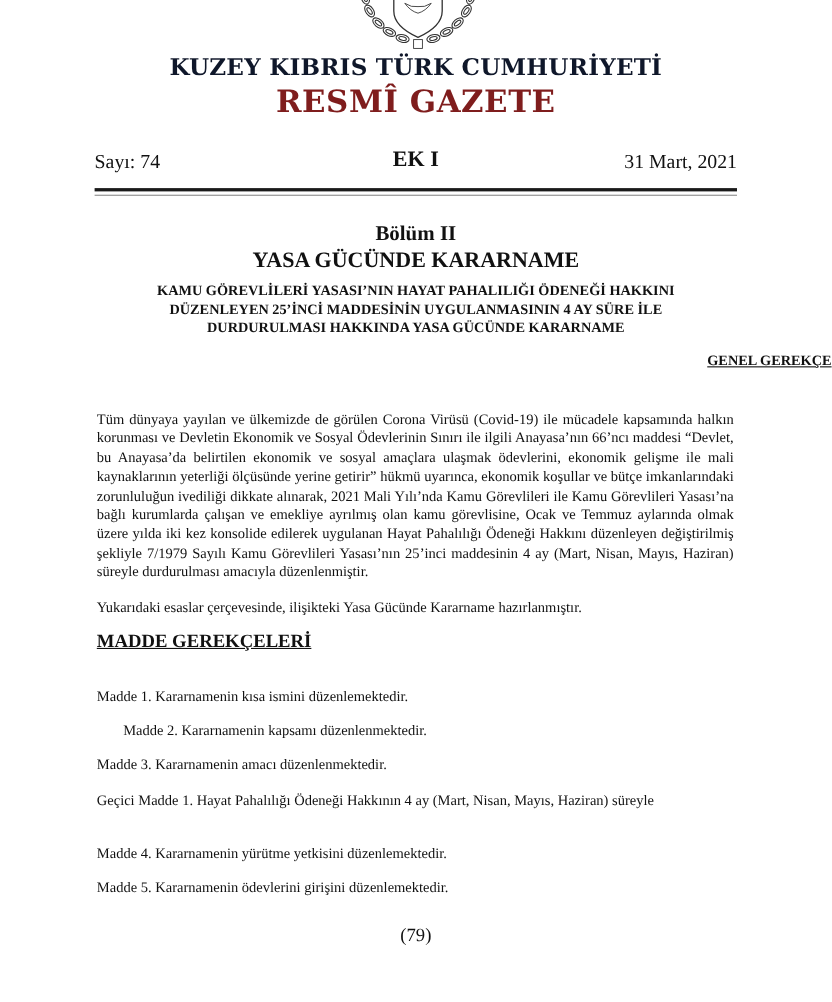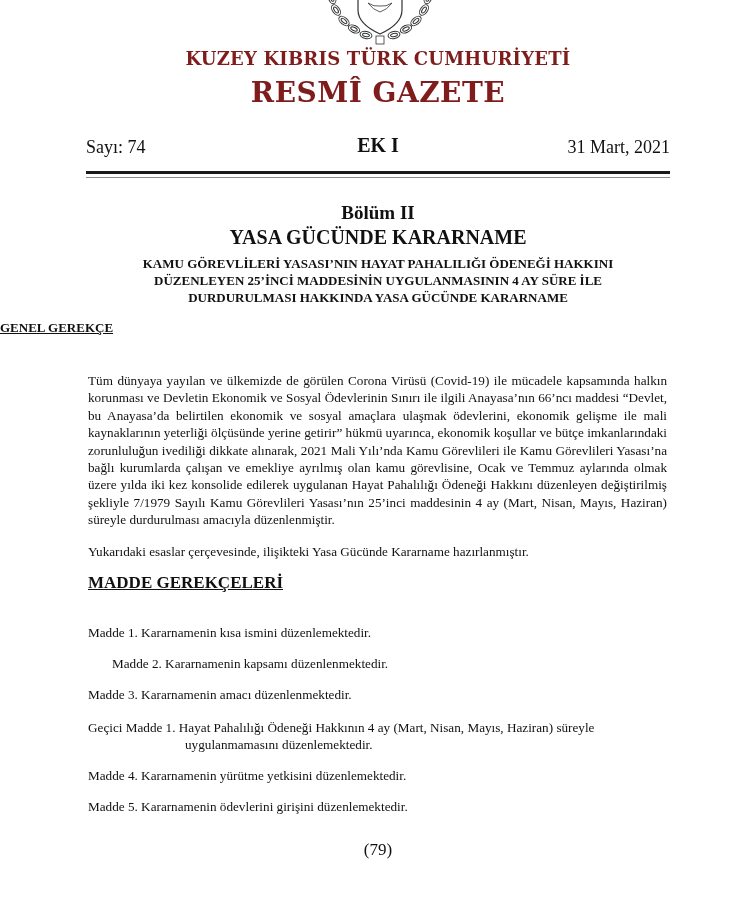--- a/index.html
+++ b/index.html
@@ -23,23 +23,23 @@
       height: 88px;
     }
     .masthead-1 {
       position: absolute;
       top: 48px;
       left: 0;
       width: 756px;
       text-align: center;
       font-family: "DejaVu Serif", "Liberation Serif", serif;
       font-weight: bold;
-      font-size: 18px;
+      font-size: 21px;
       letter-spacing: 0.2px;
-      color: #7f1d1d;
+      color: #0f172a;
     }
     .masthead-2 {
       position: absolute;
       top: 76px;
       left: 0;
       width: 756px;
       text-align: center;
       font-family: "DejaVu Serif", "Liberation Serif", serif;
       font-weight: bold;
       font-size: 28px;
@@ -118,21 +118,21 @@
       text-align: center;
       font-weight: bold;
       font-size: 13px;
       line-height: 17px;
     }
     .genel-gerekce {
       position: absolute;
       top: 320px;
       left: 0;
       width: 756px;
-      text-align: left;
+      text-align: right;
       font-weight: bold;
       font-size: 13px;
       text-decoration: underline;
     }
     .body-para {
       position: absolute;
       top: 372px;
       left: 88px;
       width: 579px;
       font-size: 13.2px;
@@ -251,21 +251,20 @@
   <span>Madde 2.</span>
   <span>Kararnamenin kapsamı düzenlenmektedir.</span>
 </div>
 <div class="madde-item" style="top:686px;">
   <span>Madde 3.</span>
   <span>Kararnamenin amacı düzenlenmektedir.</span>
 </div>
 <div class="madde-item gecici" style="top:719px;">
   <span>Geçici Madde 1.</span>
   <span>Hayat Pahalılığı Ödeneği Hakkının 4 ay (Mart, Nisan, Mayıs, Haziran) süreyle</span>
-  <span class="cont">uygulanmamasını düzenlemektedir.</span>
 </div>
 <div class="madde-item" style="top:767px;">
   <span>Madde 4.</span>
   <span>Kararnamenin yürütme yetkisini düzenlemektedir.</span>
 </div>
 <div class="madde-item" style="top:798px;">
   <span>Madde 5.</span>
   <span>Kararnamenin ödevlerini girişini düzenlemektedir.</span>
 </div>
 

